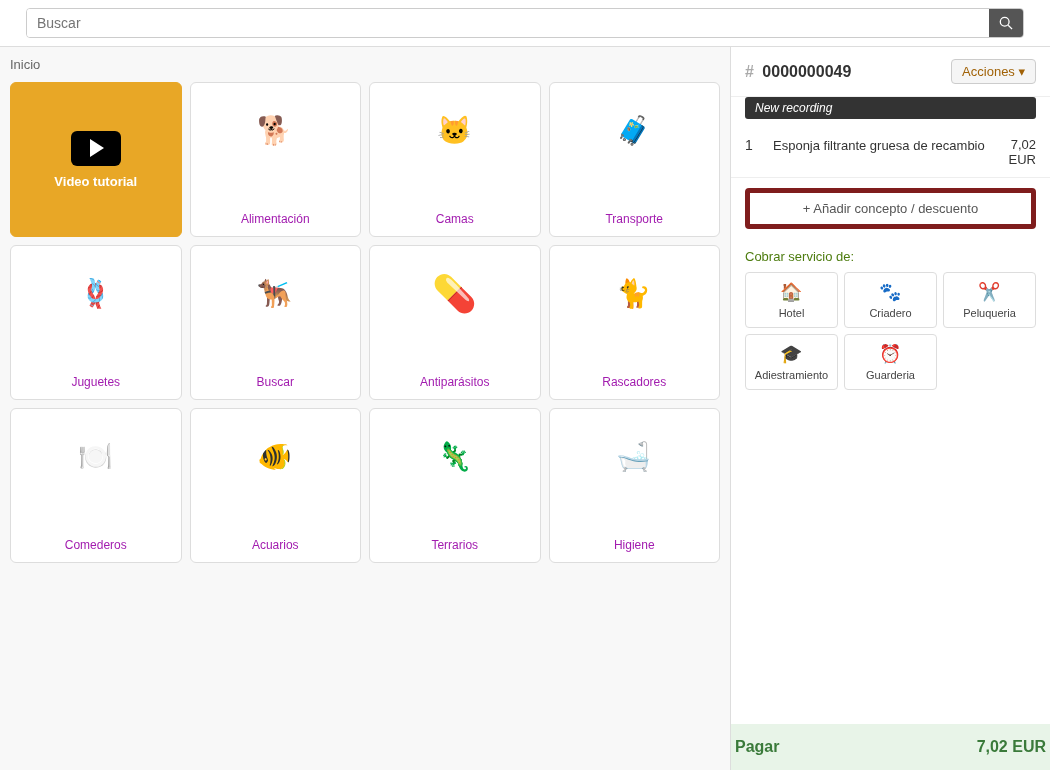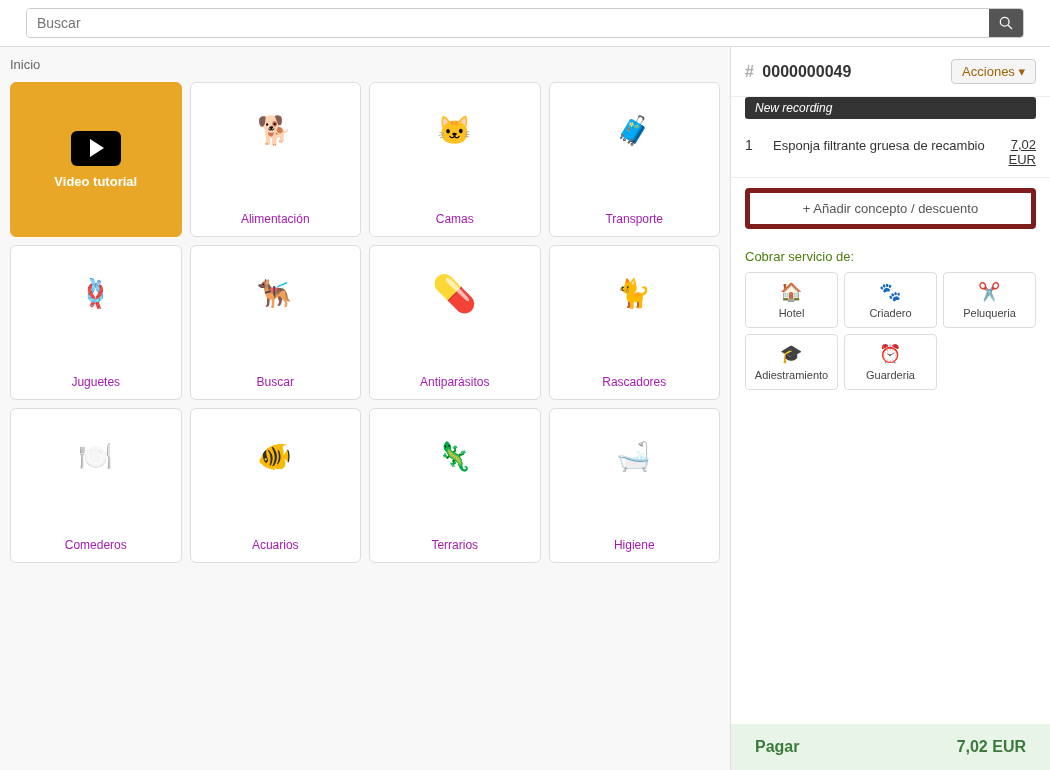--- a/index.html
+++ b/index.html
@@ -80,21 +80,21 @@
     .order-item {
       display: flex; align-items: flex-start; padding: 10px 14px; border-bottom: 1px solid #eee; gap: 10px;
     }
     .order-item-qty {
       font-size: 14px; color: #333; min-width: 18px;
     }
     .order-item-name {
       flex: 1; font-size: 13px; color: #333; line-height: 1.4;
     }
     .order-item-price {
-      font-size: 13px; color: #333; text-align: right; white-space: nowrap; text-decoration: underline;
+      font-size: 13px; color: #333; text-align: right; white-space: nowrap;
     }
 
     
     .order-actions {
       padding: 10px 14px;
     }
     .add-concept-btn {
       width: 100%; background: #fff; border: 5px solid #7f1d1d; border-radius: 4px; padding: 8px; font-size: 13px; color: #555; cursor: pointer; text-align: center;
     }
 
@@ -112,21 +112,21 @@
     .service-btn {
       background: #fff; border: 1px solid #ddd; border-radius: 4px; padding: 8px 4px; font-size: 11px; color: #444; cursor: pointer; display: flex; flex-direction: column; align-items: center; gap: 4px; text-align: center;
     }
     .service-icon { font-size: 18px; }
 
     
     .order-spacer { flex: 1; }
 
     
     .pay-footer {
-      background: #e8f4e8; padding: 14px 24px; display: flex; align-items: flex-start; justify-content: space-between; margin-top: auto;
+      background: #e8f4e8; padding: 14px 4px; display: flex; align-items: flex-start; justify-content: space-between; margin-top: auto;
     }
     .pay-label {
       font-size: 16px; font-weight: bold; color: #3a7a3a;
     }
     .pay-amount {
       font-size: 16px; font-weight: bold; color: #3a7a3a;
     }
 
     
     .img-placeholder {

